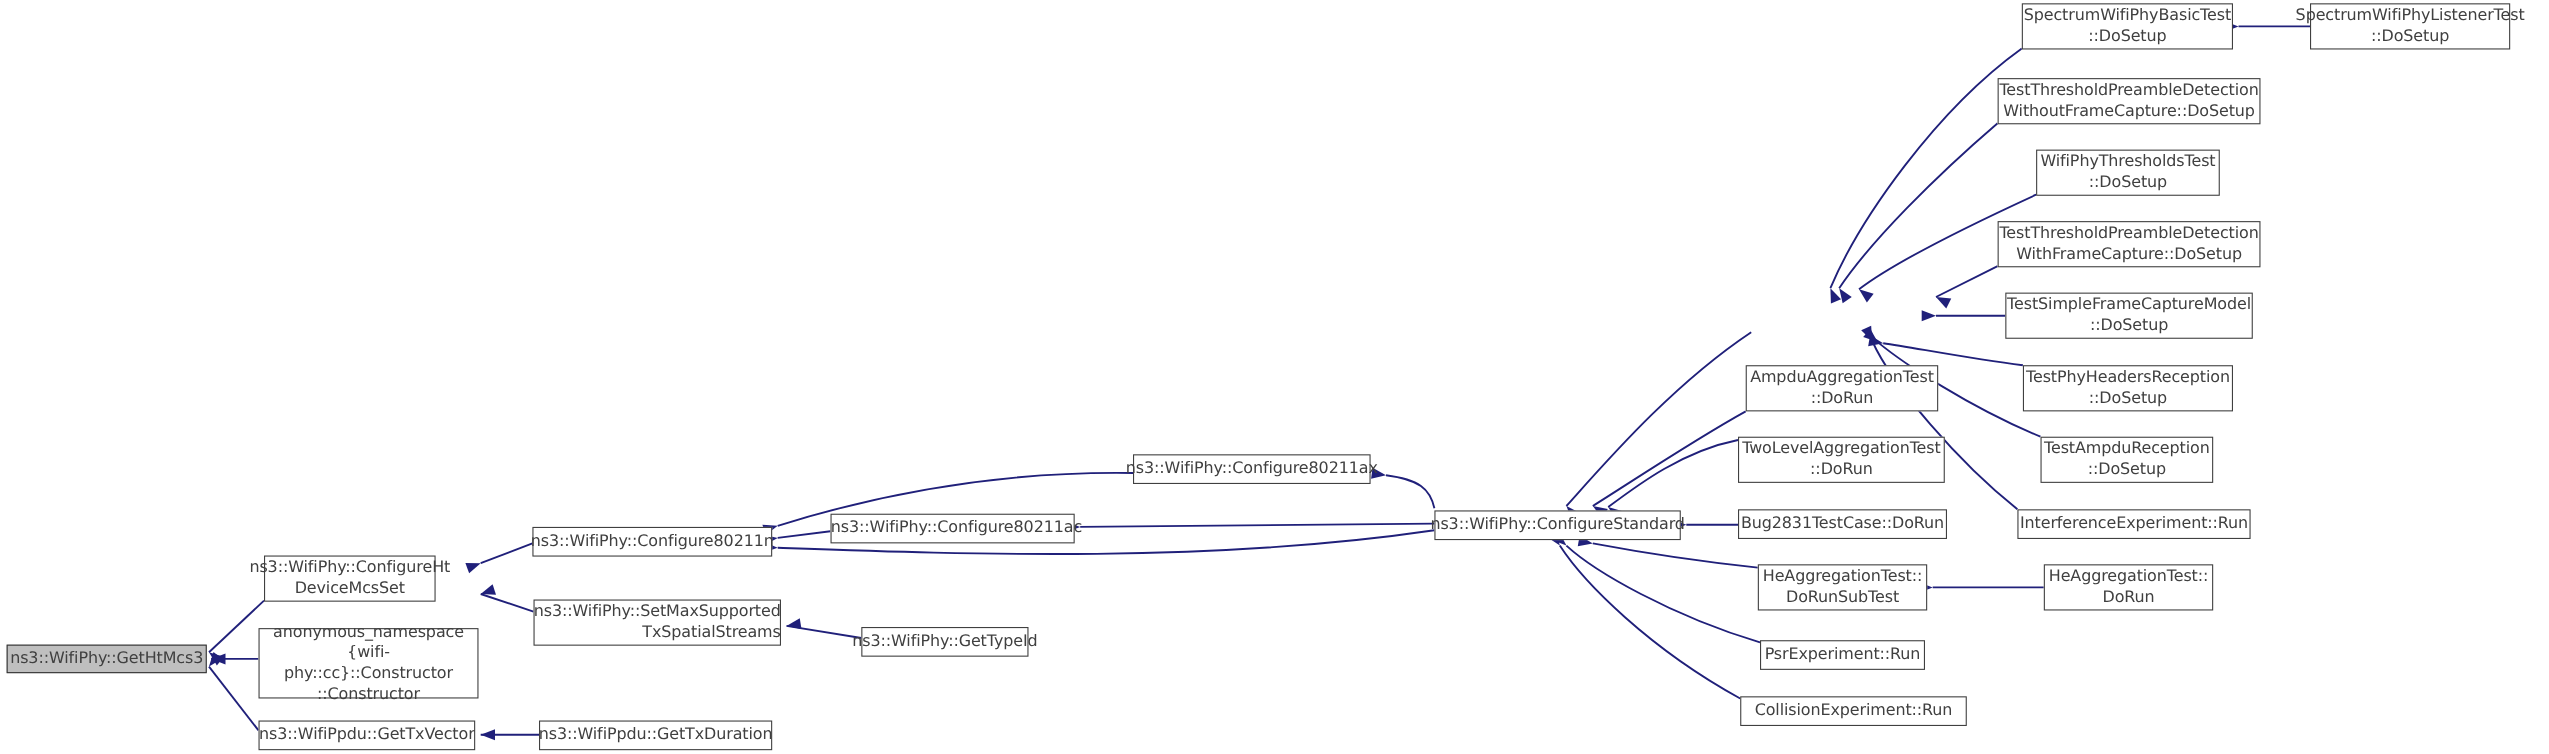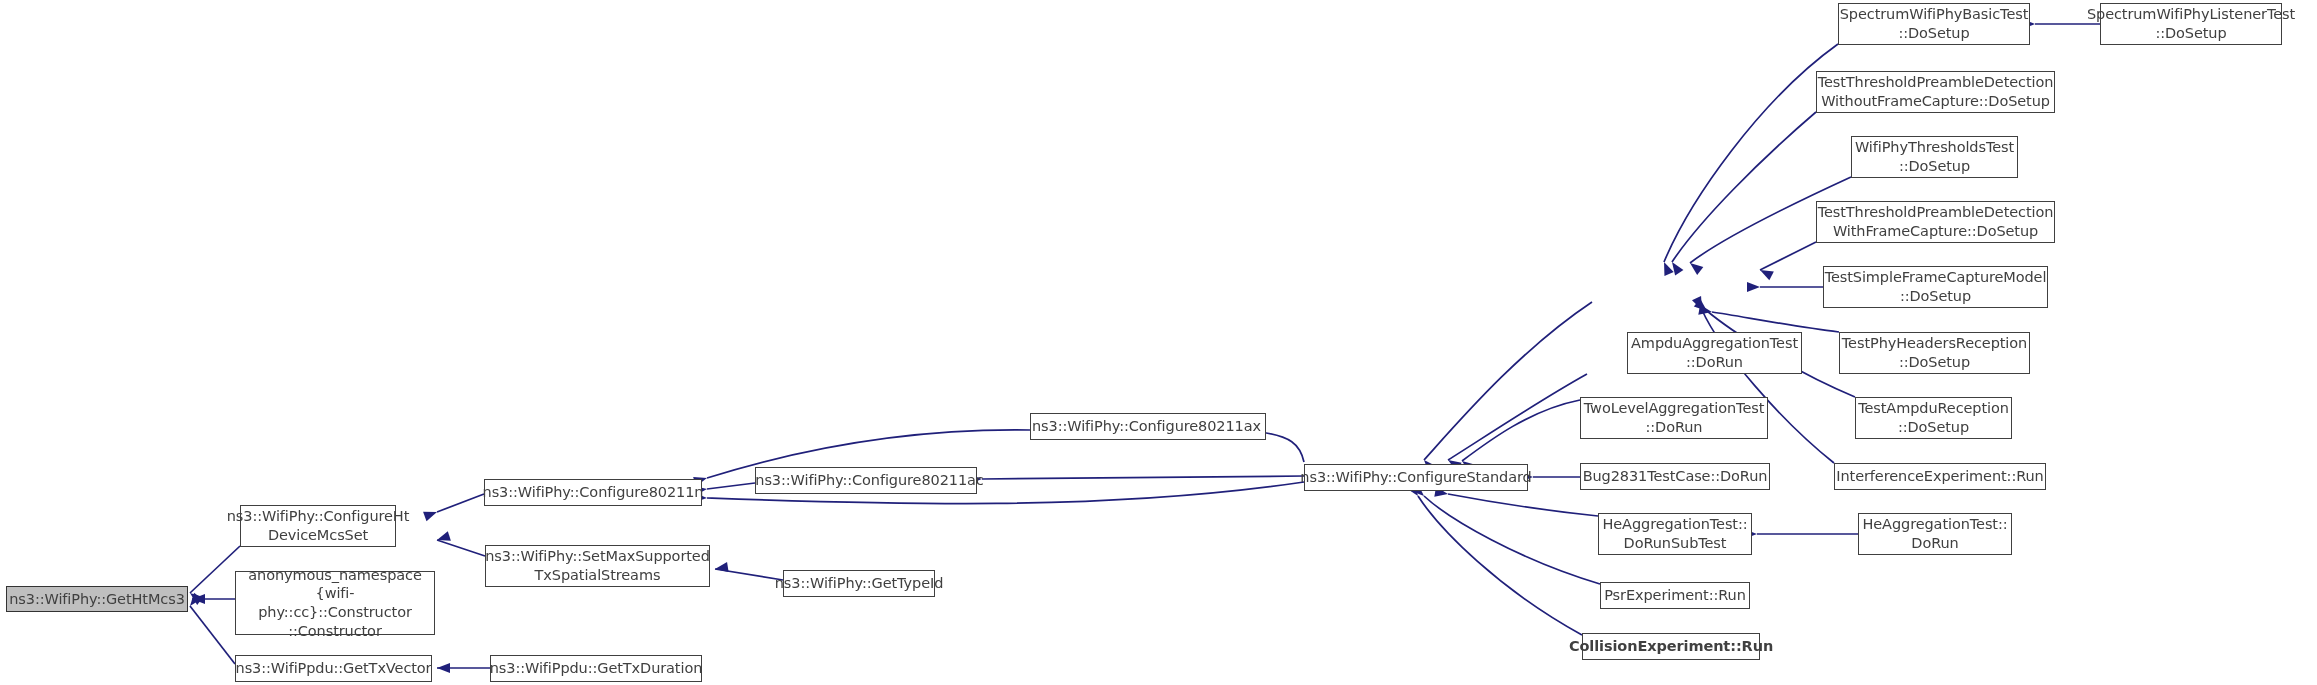--- a/index.html
+++ b/index.html
@@ -111,48 +111,48 @@
       <polygon points="0,0 13,5 13,-5" fill="#20207a" transform="translate(1418,496) rotate(235)"></polygon>
     </svg>
 <div class="node highlight" title="ns3::WifiPhy::GetHtMcs3" style="left: 6px; top: 586px; width: 182px; height: 26px;"><span>ns3::WifiPhy::GetHtMcs3</span></div>
     <div class="node" title="ns3::WifiPhy::ConfigureHt DeviceMcsSet" style="left: 240px; top: 505px; width: 156px; height: 42px;"><span>ns3::WifiPhy::ConfigureHt
 DeviceMcsSet</span></div>
     <div class="node" title="anonymous_namespace {wifi-phy::cc}::Constructor ::Constructor" style="left: 235px; top: 571px; width: 200px; height: 64px;"><span>anonymous_namespace
 {wifi-phy::cc}::Constructor
 ::Constructor</span></div>
     <div class="node" title="ns3::WifiPpdu::GetTxVector" style="left: 235px; top: 655px; width: 197px; height: 27px;"><span>ns3::WifiPpdu::GetTxVector</span></div>
     <div class="node" title="ns3::WifiPpdu::GetTxDuration" style="left: 490px; top: 655px; width: 212px; height: 27px;"><span>ns3::WifiPpdu::GetTxDuration</span></div>
-    <div class="node" title="ns3::WifiPhy::SetMaxSupported TxSpatialStreams" style="left: 485px; top: 545px; width: 225px; height: 42px;"><span>ns3::WifiPhy::SetMaxSupported
+    <div class="node" title="ns3::WifiPhy::SetMaxSupported TxSpatialStreams" style="left: 485px; top: 545px; width: 225px; height: 42px; text-align: right;"><span>ns3::WifiPhy::SetMaxSupported
 TxSpatialStreams</span></div>
     <div class="node" title="ns3::WifiPhy::GetTypeId" style="left: 783px; top: 570px; width: 152px; height: 27px;"><span>ns3::WifiPhy::GetTypeId</span></div>
     <div class="node" title="ns3::WifiPhy::Configure80211n" style="left: 484px; top: 479px; width: 218px; height: 27px;"><span>ns3::WifiPhy::Configure80211n</span></div>
     <div class="node" title="ns3::WifiPhy::Configure80211ac" style="left: 755px; top: 467px; width: 222px; height: 27px; padding-left: 11px;"><span>ns3::WifiPhy::Configure80211ac</span></div>
-    <div class="node" title="ns3::WifiPhy::Configure80211ax" style="left: 1030px; top: 413px; width: 236px; height: 27px; justify-content: flex-end;"><span>ns3::WifiPhy::Configure80211ax</span></div>
+    <div class="node" title="ns3::WifiPhy::Configure80211ax" style="left: 1030px; top: 413px; width: 216px; height: 27px;"><span>ns3::WifiPhy::Configure80211ax</span></div>
     <div class="node" title="ns3::WifiPhy::ConfigureStandard" style="left: 1304px; top: 464px; width: 224px; height: 27px;"><span>ns3::WifiPhy::ConfigureStandard</span></div>
     <div class="node" title="SpectrumWifiPhyBasicTest ::DoSetup" style="left: 1838px; top: 3px; width: 192px; height: 42px;"><span>SpectrumWifiPhyBasicTest
 ::DoSetup</span></div>
     <div class="node" title="SpectrumWifiPhyListenerTest ::DoSetup" style="left: 2100px; top: 3px; width: 182px; height: 42px;"><span>SpectrumWifiPhyListenerTest
 ::DoSetup</span></div>
     <div class="node" title="TestThresholdPreambleDetection WithoutFrameCapture::DoSetup" style="left: 1816px; top: 71px; width: 239px; height: 42px;"><span>TestThresholdPreambleDetection
 WithoutFrameCapture::DoSetup</span></div>
     <div class="node" title="WifiPhyThresholdsTest ::DoSetup" style="left: 1851px; top: 136px; width: 167px; height: 42px;"><span>WifiPhyThresholdsTest
 ::DoSetup</span></div>
     <div class="node" title="TestThresholdPreambleDetection WithFrameCapture::DoSetup" style="left: 1816px; top: 201px; width: 239px; height: 42px;"><span>TestThresholdPreambleDetection
 WithFrameCapture::DoSetup</span></div>
     <div class="node" title="TestSimpleFrameCaptureModel ::DoSetup" style="left: 1823px; top: 266px; width: 225px; height: 42px;"><span>TestSimpleFrameCaptureModel
 ::DoSetup</span></div>
     <div class="node" title="TestPhyHeadersReception ::DoSetup" style="left: 1839px; top: 332px; width: 191px; height: 42px;"><span>TestPhyHeadersReception
 ::DoSetup</span></div>
     <div class="node" title="TestAmpduReception ::DoSetup" style="left: 1855px; top: 397px; width: 157px; height: 42px;"><span>TestAmpduReception
 ::DoSetup</span></div>
-    <div class="node" title="AmpduAggregationTest ::DoRun" style="left: 1587px; top: 332px; width: 175px; height: 42px; margin-left: 40px;"><span>AmpduAggregationTest
+    <div class="node" title="AmpduAggregationTest ::DoRun" style="left: 1587px; top: 332px; width: 175px; height: 42px;"><span>AmpduAggregationTest
 ::DoRun</span></div>
     <div class="node" title="TwoLevelAggregationTest ::DoRun" style="left: 1580px; top: 397px; width: 188px; height: 42px;"><span>TwoLevelAggregationTest
 ::DoRun</span></div>
     <div class="node" title="Bug2831TestCase::DoRun" style="left: 1580px; top: 463px; width: 190px; height: 27px;"><span>Bug2831TestCase::DoRun</span></div>
     <div class="node" title="InterferenceExperiment::Run" style="left: 1834px; top: 463px; width: 212px; height: 27px;"><span>InterferenceExperiment::Run</span></div>
     <div class="node" title="HeAggregationTest:: DoRunSubTest" style="left: 1598px; top: 513px; width: 154px; height: 42px;"><span>HeAggregationTest::
 DoRunSubTest</span></div>
     <div class="node" title="HeAggregationTest:: DoRun" style="left: 1858px; top: 513px; width: 154px; height: 42px;"><span>HeAggregationTest::
 DoRun</span></div>
     <div class="node" title="PsrExperiment::Run" style="left: 1600px; top: 582px; width: 150px; height: 27px;"><span>PsrExperiment::Run</span></div>
-    <div class="node" title="CollisionExperiment::Run" style="left: 1582px; top: 633px; width: 178px; height: 27px; font-weight: bold;"><span>CollisionExperiment::Run</span></div>
+    <div class="node" title="CollisionExperiment::Run" style="left: 1582px; top: 633px; width: 206px; height: 27px;"><span>CollisionExperiment::Run</span></div>
   </div>
 
 </body></html>

